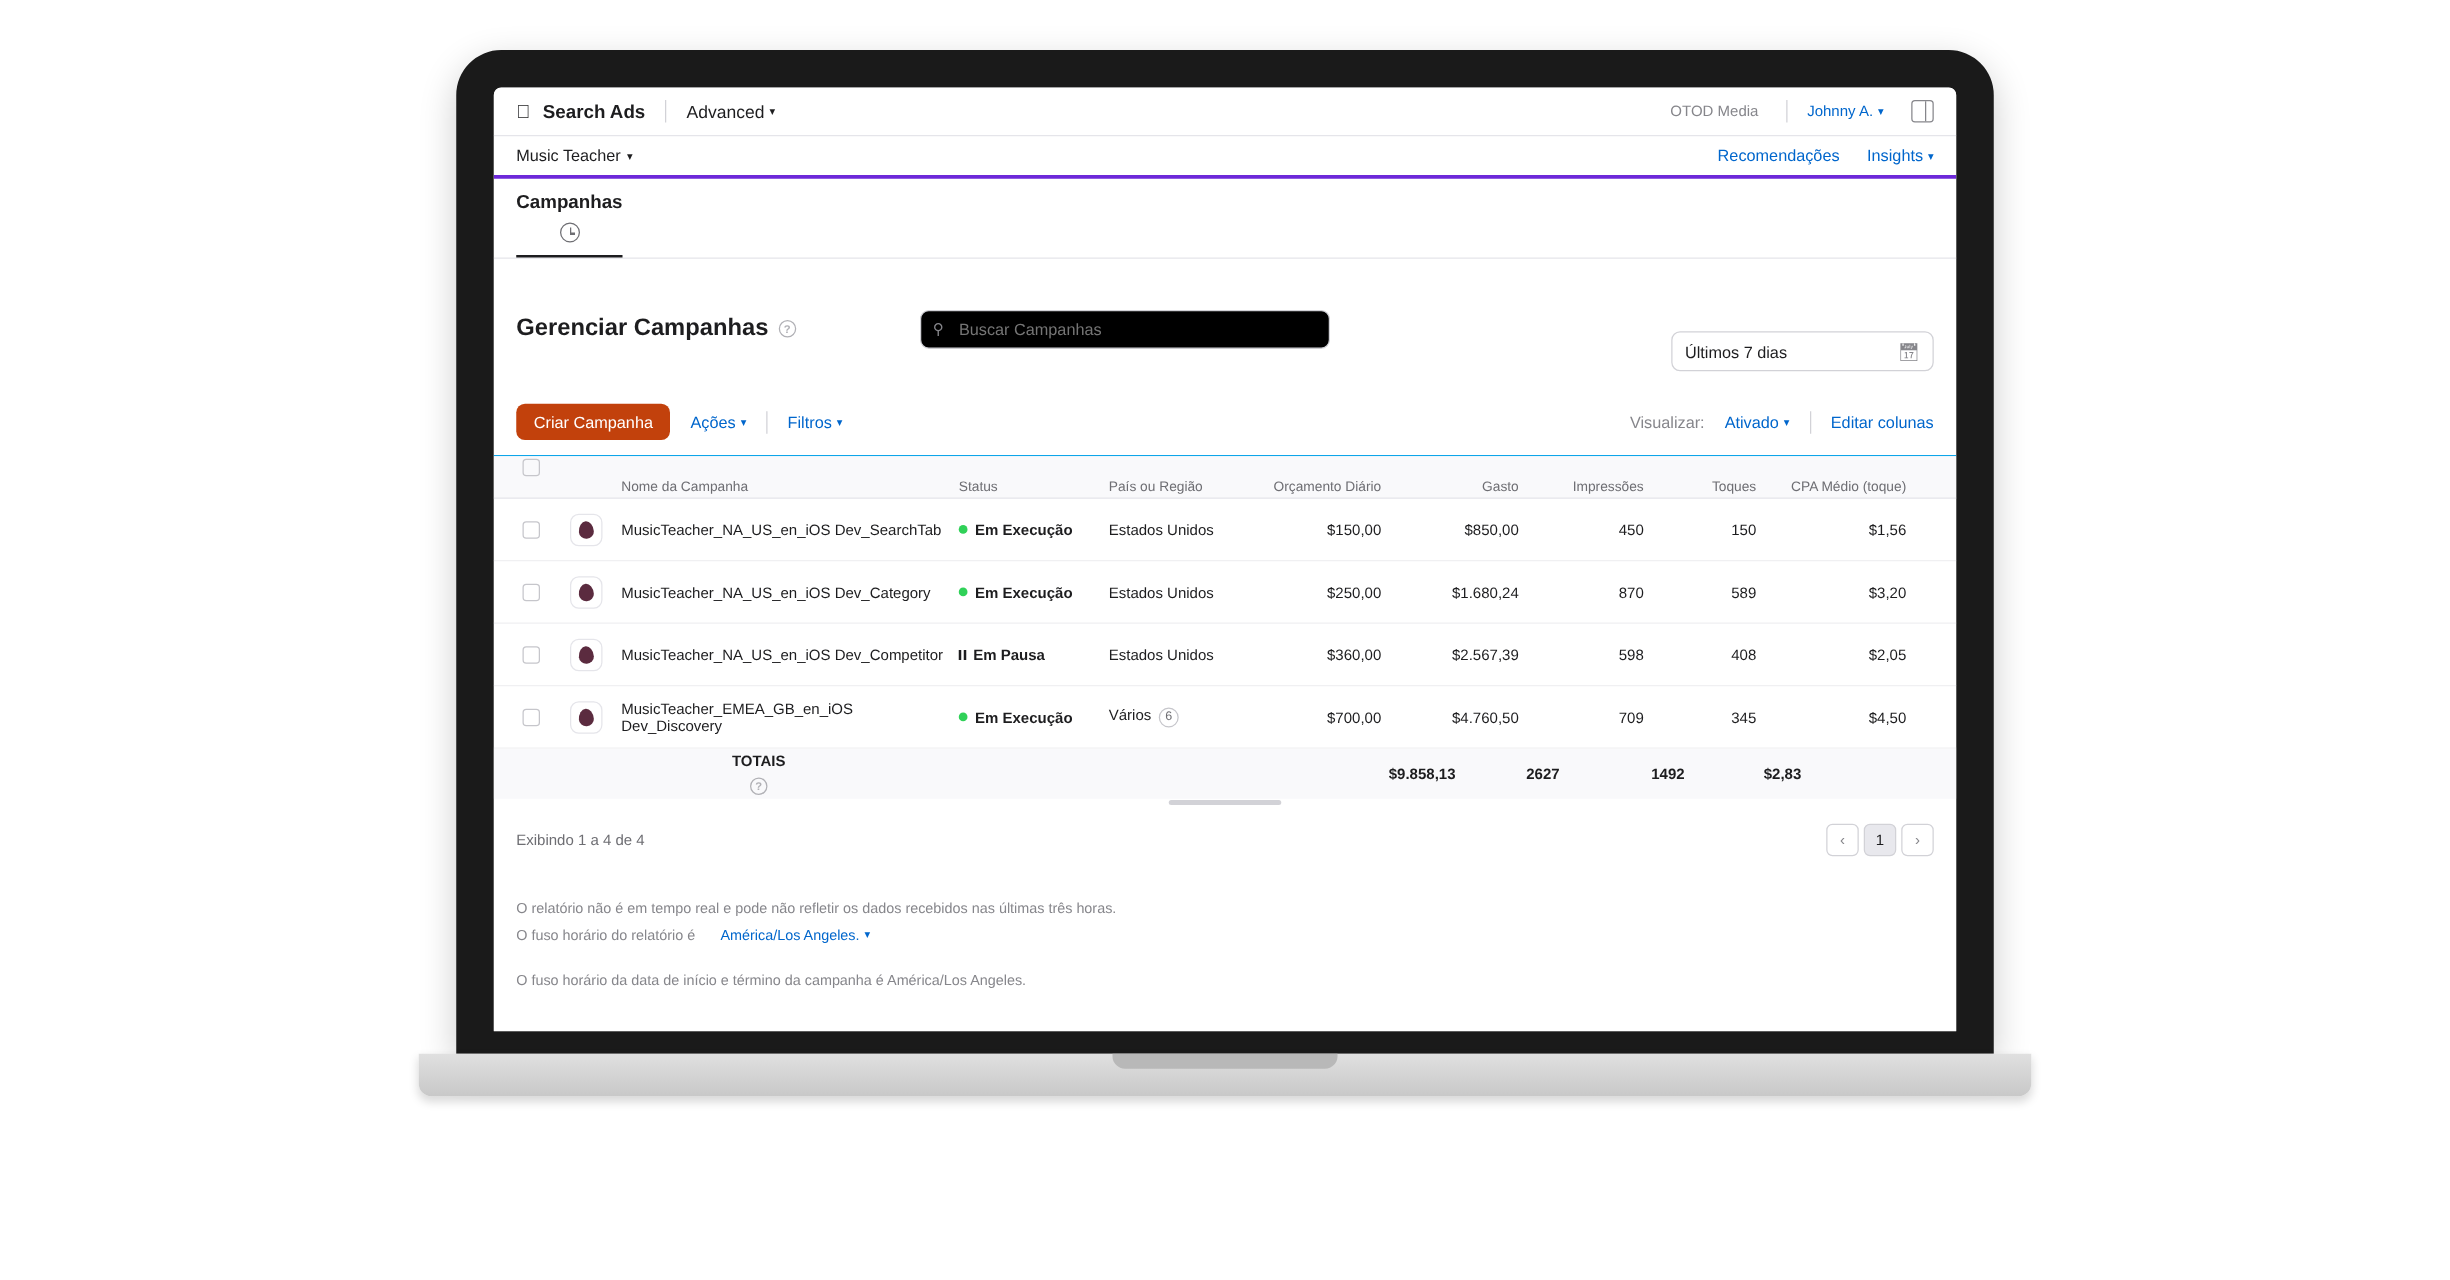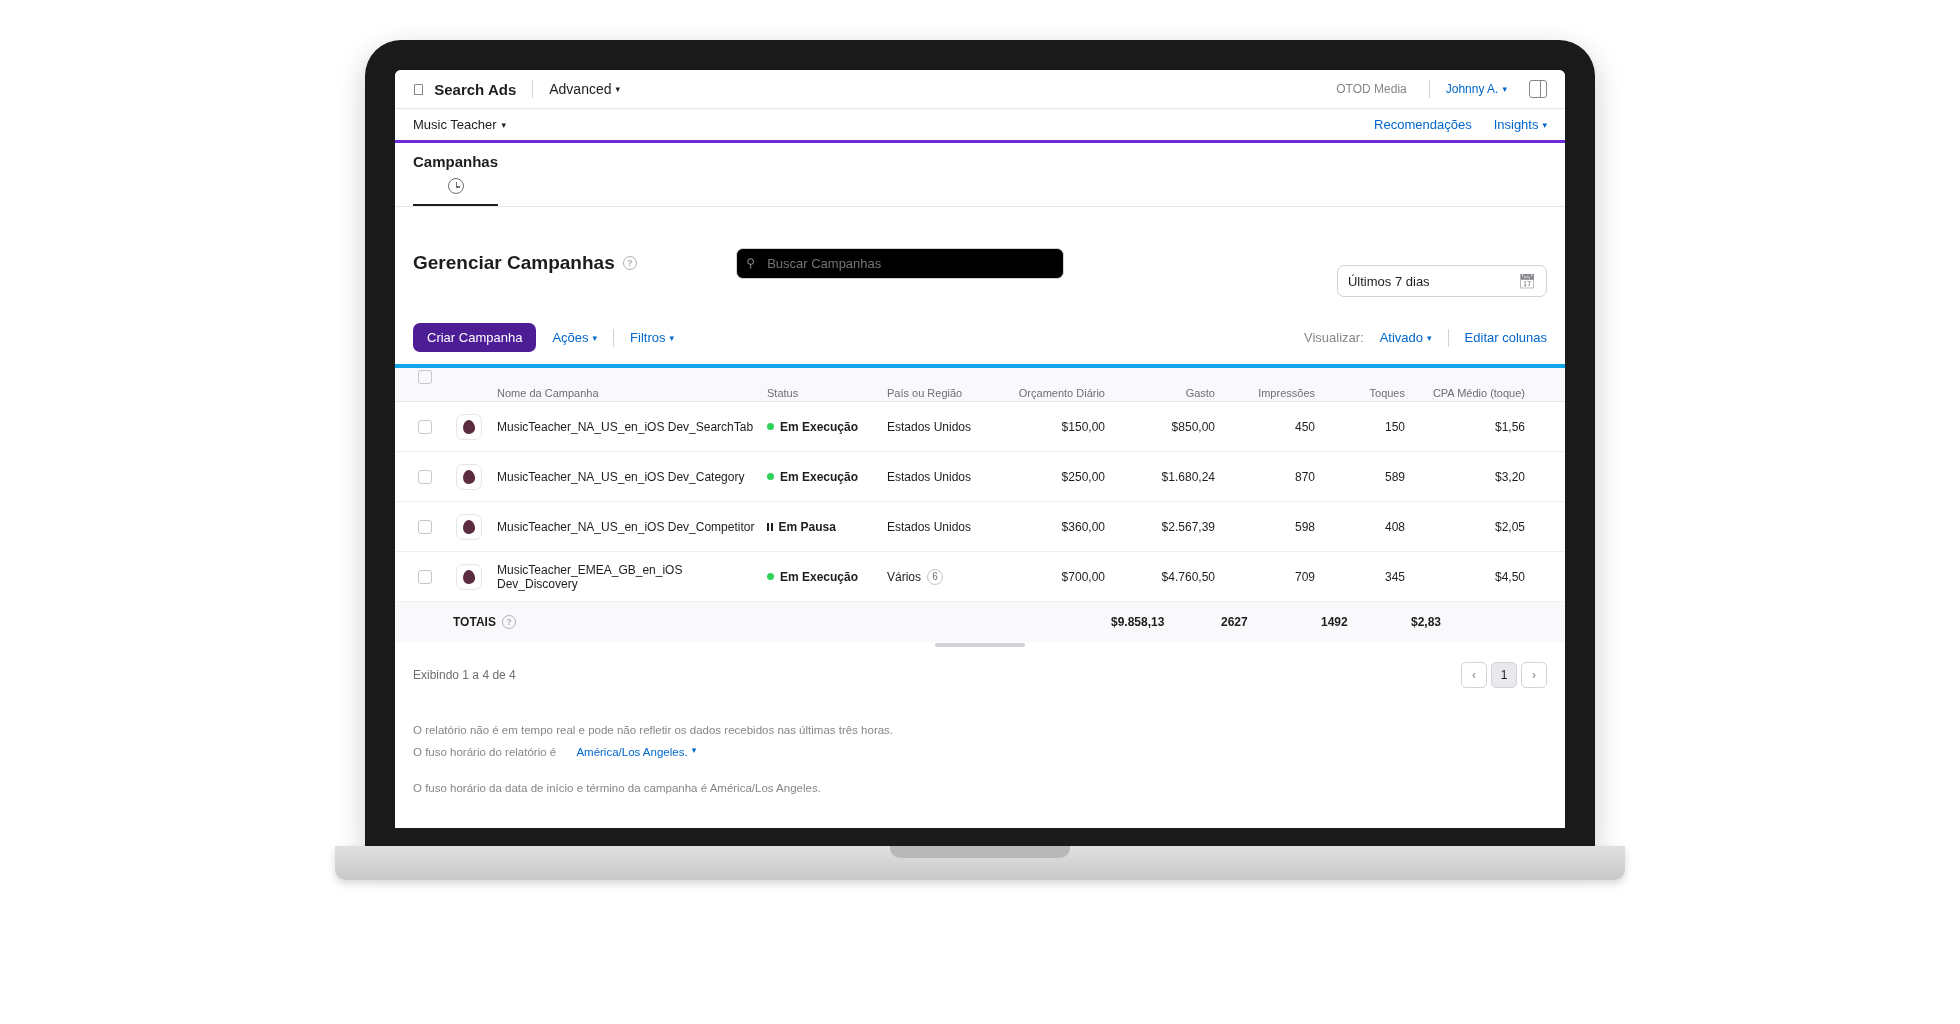--- a/index.html
+++ b/index.html
@@ -104,29 +104,29 @@
     margin-left:auto; width:210px;
     border:1px solid #d2d2d7; border-radius:7px;
     padding:7px 10px; display:flex;align-items:center;gap:8px;
     font-size:13px;
     margin-top:36px;
   }
   .cal-icon{font-size:14px;color:#86868b;margin-left:auto;}
 
   .action-row{ display:flex;align-items:center; padding:12px 18px; gap:16px;}
   .btn-primary{
-    background:#4c1d95; color:#fff; border:none; border-radius:7px;
+    background:#c2410c; color:#fff; border:none; border-radius:7px;
     padding:7px 14px; font-size:13px; font-weight:500; cursor:pointer;
   }
   .link-sm{ color:#0066cc; font-size:13px; display:flex;align-items:center;gap:4px; cursor:pointer;}
   .sep{ width:1px;height:18px;background:#d2d2d7;}
   .view-label{ color:#86868b; font-size:13px;}
 
   
-  .table-wrap{ border-top:4px solid #0ea5e9; }
+  .table-wrap{ border-top:1px solid #0ea5e9; }
   .thead,.trow,.tfoot{
     display:grid;
     grid-template-columns: 44px 44px 270px 120px 120px 110px 110px 100px 90px 120px;
     align-items:center;
     padding: 0 8px;
   }
   .thead{ background:#f9f9fb; border-bottom:1px solid #e5e5ea; font-size:11px; color:#6e6e73; height:34px;}
   .th{ padding:0 6px; }
   .th.right{ text-align:right;}
   .trow{ height:50px; font-size:12px; border-bottom:1px solid #f0f0f2;}
@@ -143,21 +143,21 @@
   .dot{ width:7px;height:7px;border-radius:50%;}
   .dot.green{background:#30d158;}
   .pause{display:inline-flex;gap:1.5px;}
   .pause span{width:2px;height:8px;background:#1d1d1f;}
   .badge-count{
     display:inline-flex;align-items:center;justify-content:center;
     min-width:16px;height:16px;border:1px solid #c6c6cb;border-radius:8px;
     font-size:10px;color:#6e6e73;margin-left:6px;padding:0 4px;
   }
   .tfoot{ background:#f9f9fb; font-weight:600; height:40px; font-size:12px;}
-  .tfoot .label{ grid-column:2/4; display:flex;align-items:center;gap:6px; padding-left:6px;}
+  .tfoot .label{ grid-column:2/4; display:flex;align-items:center;gap:6px; padding-left:6px;flex-direction:column;}
   .scroll-hint{ height:6px; display:flex;justify-content:center; }
   .scroll-hint .bar{ width:90px;height:4px;background:#d2d2d7;border-radius:3px; margin-top:1px;}
 
   .footer-info{ padding:18px 18px 28px; font-size:11.5px; color:#86868b; line-height:1.9;}
   .footer-info .tz{ color:#0066cc; display:inline-flex;align-items:flex-start;gap:4px;margin-left:17px;}
 
   .pager-row{ display:flex;align-items:center; padding:14px 18px; justify-content:space-between;text-align:center;}
   .pager-info{ font-size:12px; color:#6e6e73;}
   .pager{ display:flex;gap:4px;}
   .pg-btn{ width:26px;height:26px;border:1px solid #d2d2d7;border-radius:5px;

